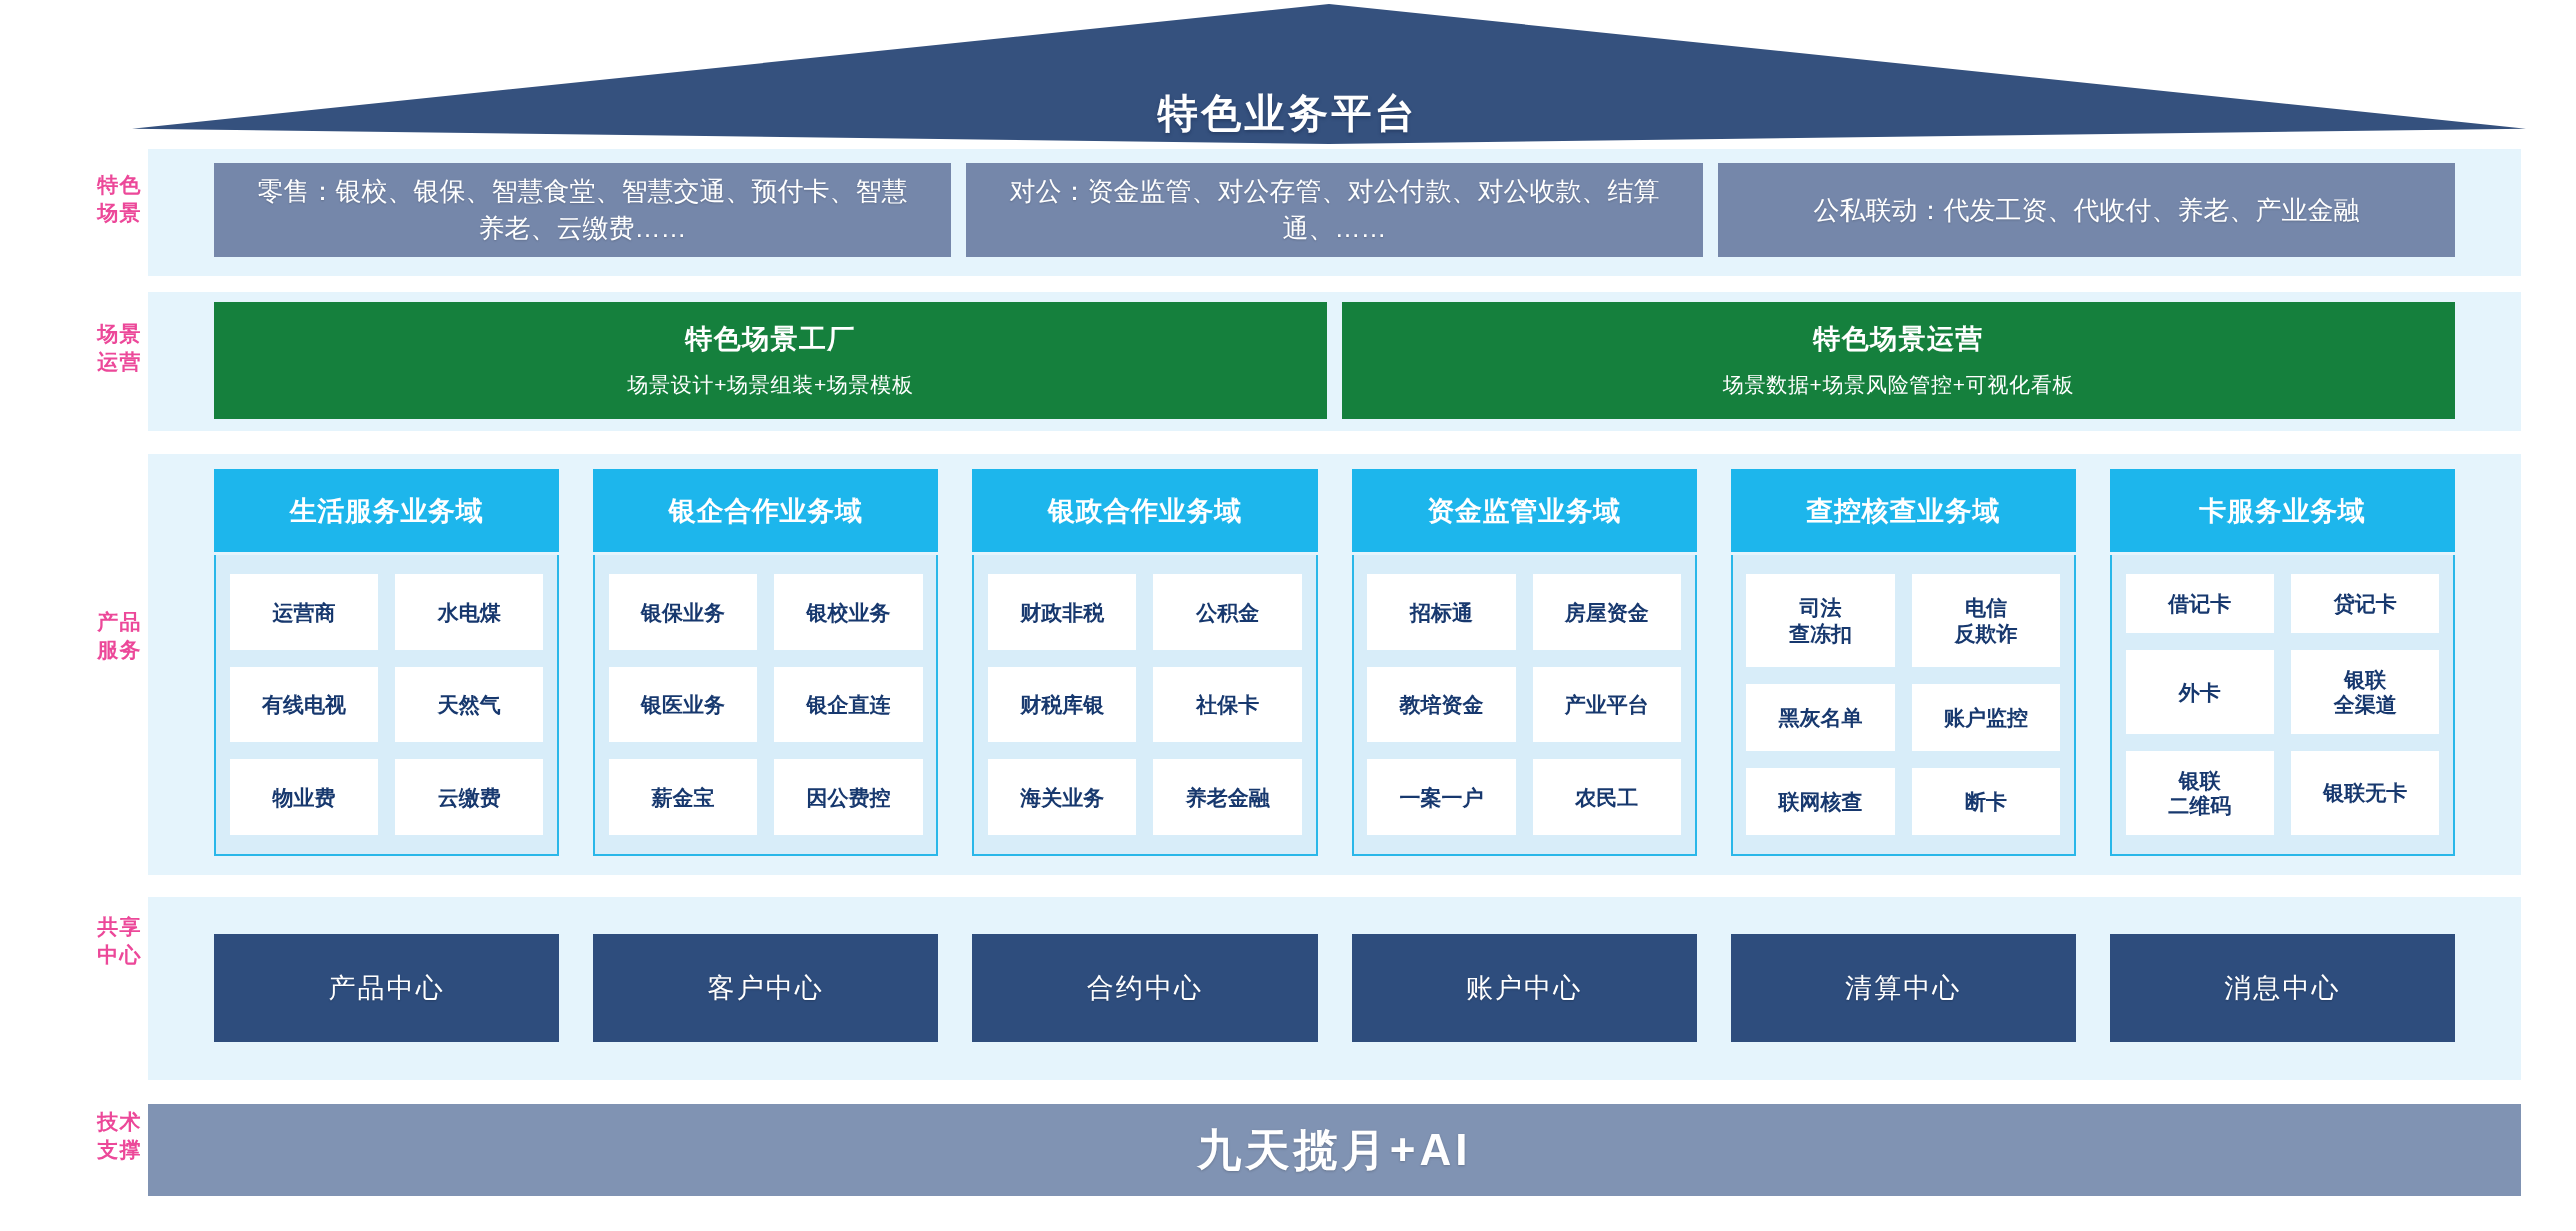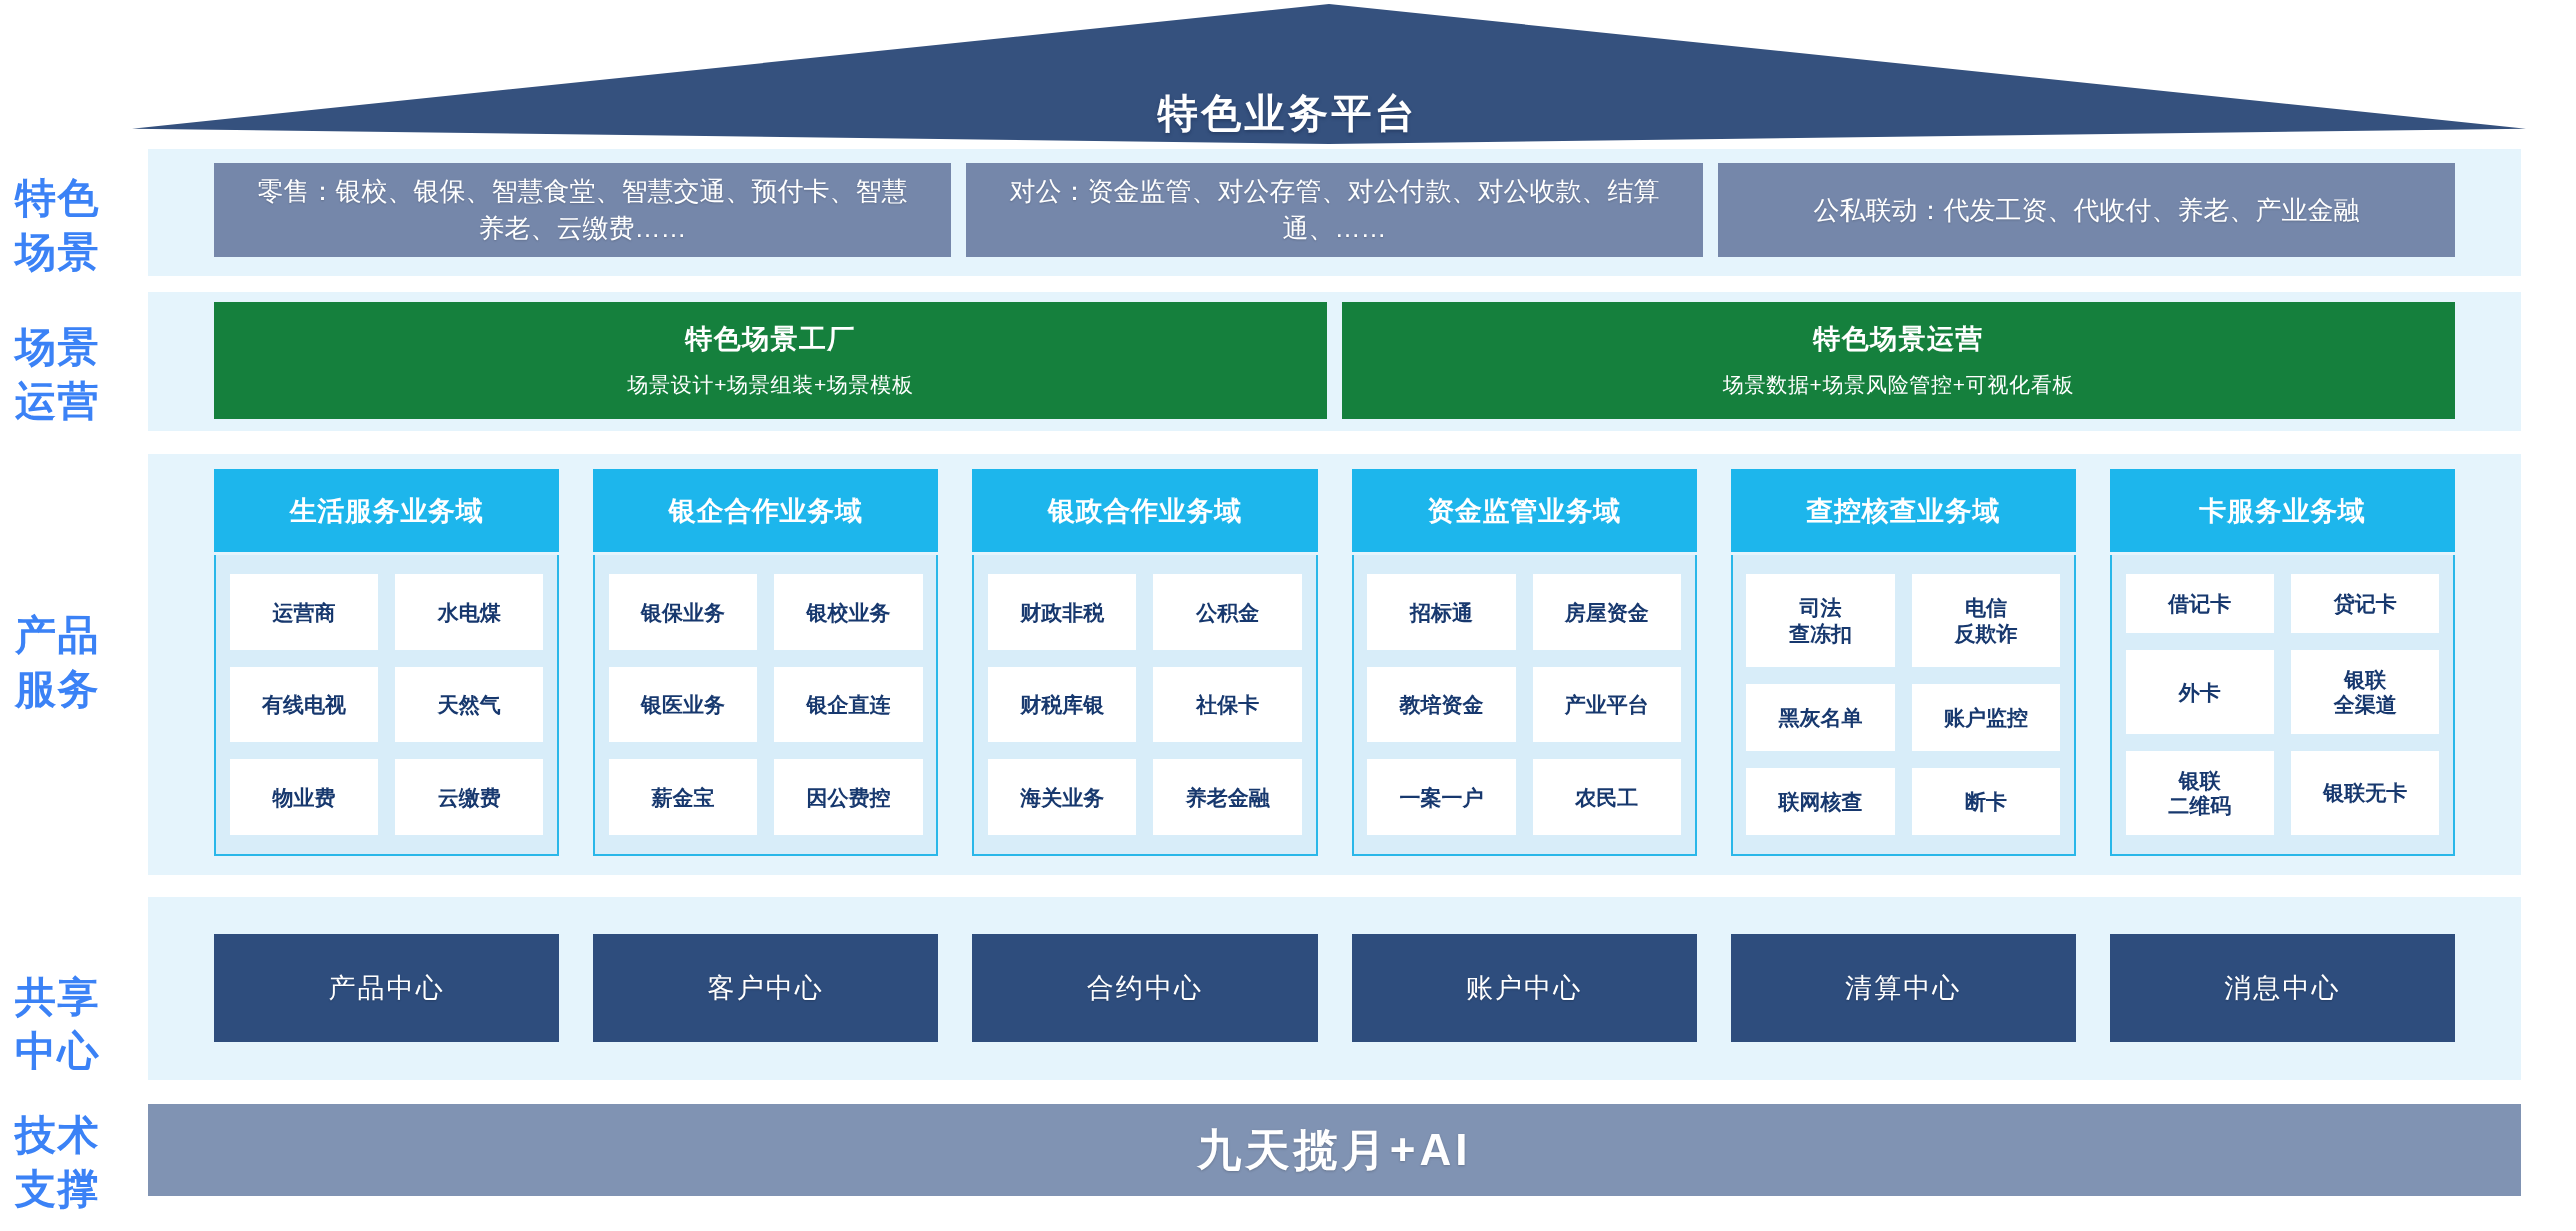--- a/index.html
+++ b/index.html
@@ -16,28 +16,28 @@
     clip-path:polygon(0 89%, 50% 0, 100% 89%, 50% 100%);
   }
   .roof-title {
     position:absolute; left:50%; top:86px; transform:translateX(-50%);
     color:#ffffff; font-size:40px; font-weight:bold; letter-spacing:3.4px;
     white-space:nowrap; text-shadow:0 2.1px 3.4px rgba(15,30,60,.35);
   }
 
   
   .row-label {
-    position:absolute; left:15px; width:127px; text-align:left;
-    font-size:41px; font-weight:600; color:#3b82f6; line-height:1.32;
+    position:absolute; left:15px; width:127px; text-align:right;
+    font-size:21px; font-weight:600; color:#ec4899; line-height:1.32;
     white-space:pre-line; letter-spacing:1.4px;
   }
   #label-scenarios { top:171px; }
   #label-operations { top:320px; }
   #label-products { top:592px;margin-top:16px; }
-  #label-shared { top:970px; }
+  #label-shared { top:913px; }
   #label-tech { top:1108px; }
 
   
   .band {
     position:absolute; left:148px; width:2373px; background:#e5f4fc;
     box-sizing:border-box;
   }
 
   
   #band-scenarios { top:149px; height:127px; padding:14.4px 66px; display:flex; gap:15px; }

